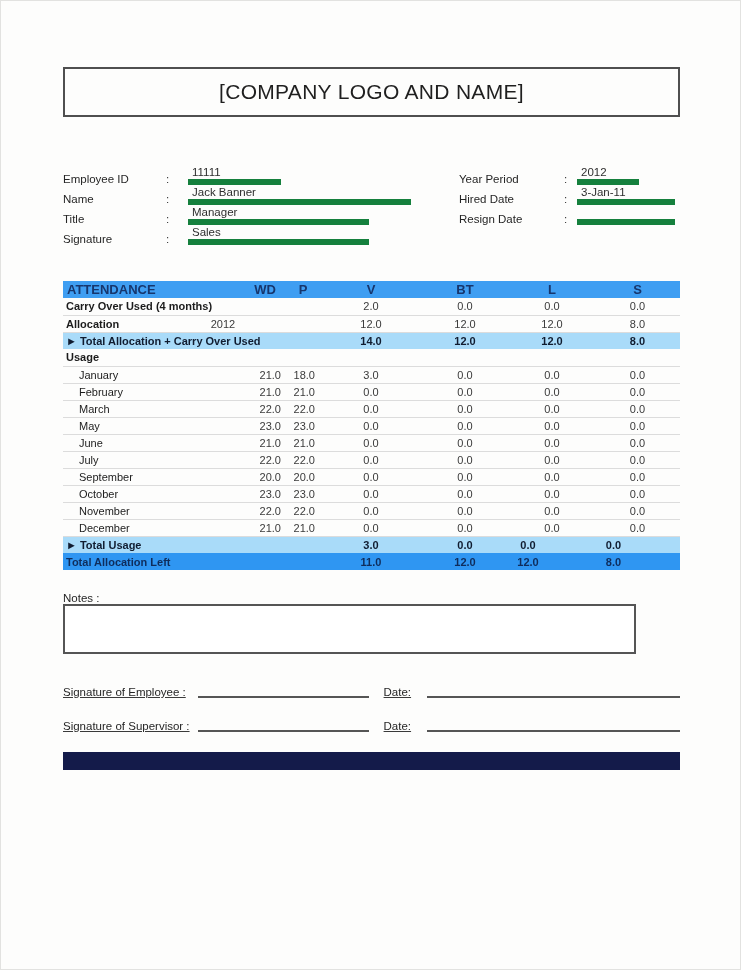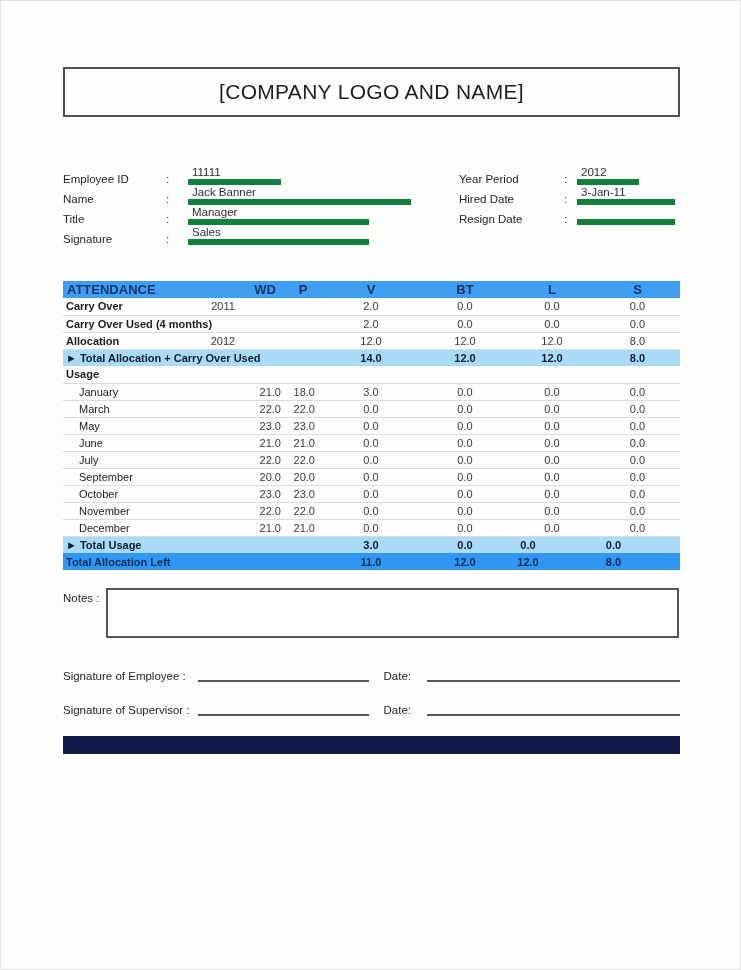--- a/index.html
+++ b/index.html
@@ -105,31 +105,31 @@
     background: var(--mid_blue);
     font-weight: bold;
     color: #0f2d5c;
     border-bottom: none;
   }
   
   tr.row-total-usage td.c-l, tr.row-total-usage td.c-s,
   tr.row-total-left  td.c-l, tr.row-total-left  td.c-s { padding-right: 48px; }
 
   
-  .notes-section { margin-top: 18px; display: flex; font-size: 11.5px; }
+  .notes-section { margin-top: 18px; display: flex; font-size: 11.5px; flex-direction: column; }
   .notes-label { width: 43px; padding-top: 4px; color: #262626; white-space: nowrap; }
   .notes-box {
     margin-left: 0px;
     width: 573px; height: 50px;
     border: 2px solid #555;
     background: #fff;
   }
 
   
-  .signature-section { margin-top: 24px; }
+  .signature-section { margin-top: 24px; text-decoration: underline; }
   .sig-row { display: flex; align-items: flex-end; height: 20px; margin-bottom: 14px; font-size: 11.5px; }
   .sig-label { width: 139px; color: #262626; white-space: nowrap; }
   .sig-line  { width: 177px; border-bottom: 2px solid #555; height: 14px; margin-right: 5px; }
   .date-label { width: 38px; padding-left: 0px; color: #262626; text-align: right; }
   .date-line { width: 261px; border-bottom: 2px solid #555; height: 14px; margin-left: 16px; }
 
   
   .footer-bar {
     margin-top: 20px;
     width: 617px; height: 18px;
@@ -204,30 +204,20 @@
         <th class="h-wd">WD</th>
         <th class="h-p">P</th>
         <th class="h-v">V</th>
         <th class="h-bt">BT</th>
         <th class="h-l">L</th>
         <th class="h-s">S</th>
       </tr>
     </thead>
     <tbody>
         <tr class="row-item">
-          <td class="c-label">Carry Over</td>
-          <td class="c-year">2011</td>
-          <td class="c-wd"></td>
-          <td class="c-p"></td>
-          <td class="c-v">2.0</td>
-          <td class="c-bt">0.0</td>
-          <td class="c-l">0.0</td>
-          <td class="c-s">0.0</td>
-        </tr>
-        <tr class="row-item">
           <td class="c-label">Carry Over Used (4 months)</td>
           <td class="c-year"></td>
           <td class="c-wd"></td>
           <td class="c-p"></td>
           <td class="c-v">2.0</td>
           <td class="c-bt">0.0</td>
           <td class="c-l">0.0</td>
           <td class="c-s">0.0</td>
         </tr>
         <tr class="row-item">
@@ -259,20 +249,30 @@
           <td class="c-bt"></td>
           <td class="c-l"></td>
           <td class="c-s"></td>
         </tr>
         <tr class="row-month">
           <td class="c-label">January</td>
           <td class="c-year"></td>
           <td class="c-wd">21.0</td>
           <td class="c-p">18.0</td>
           <td class="c-v">3.0</td>
+          <td class="c-bt">0.0</td>
+          <td class="c-l">0.0</td>
+          <td class="c-s">0.0</td>
+        </tr>
+        <tr class="row-month">
+          <td class="c-label">February</td>
+          <td class="c-year"></td>
+          <td class="c-wd">21.0</td>
+          <td class="c-p">21.0</td>
+          <td class="c-v">0.0</td>
           <td class="c-bt">0.0</td>
           <td class="c-l">0.0</td>
           <td class="c-s">0.0</td>
         </tr>
         <tr class="row-month">
           <td class="c-label">March</td>
           <td class="c-year"></td>
           <td class="c-wd">22.0</td>
           <td class="c-p">22.0</td>
           <td class="c-v">0.0</td>

